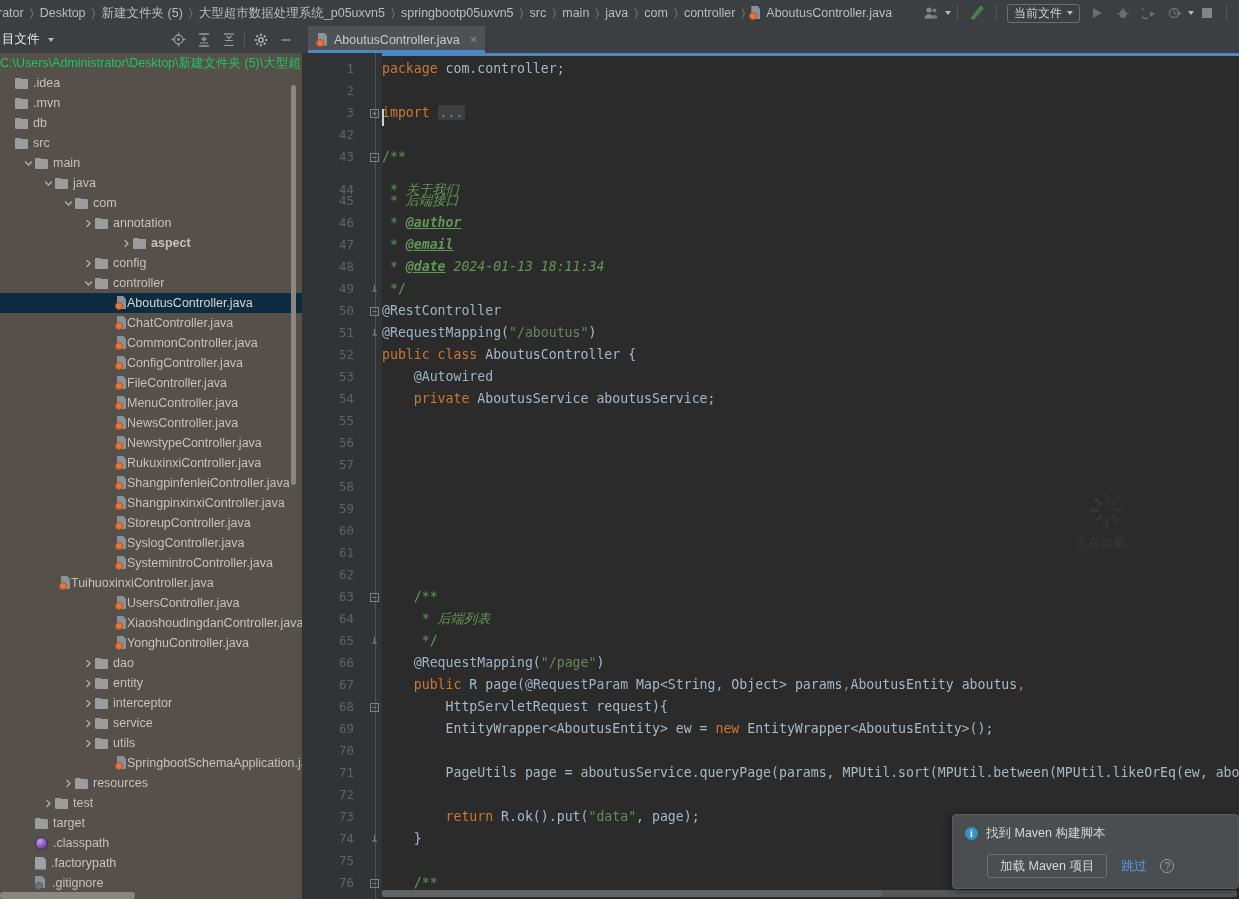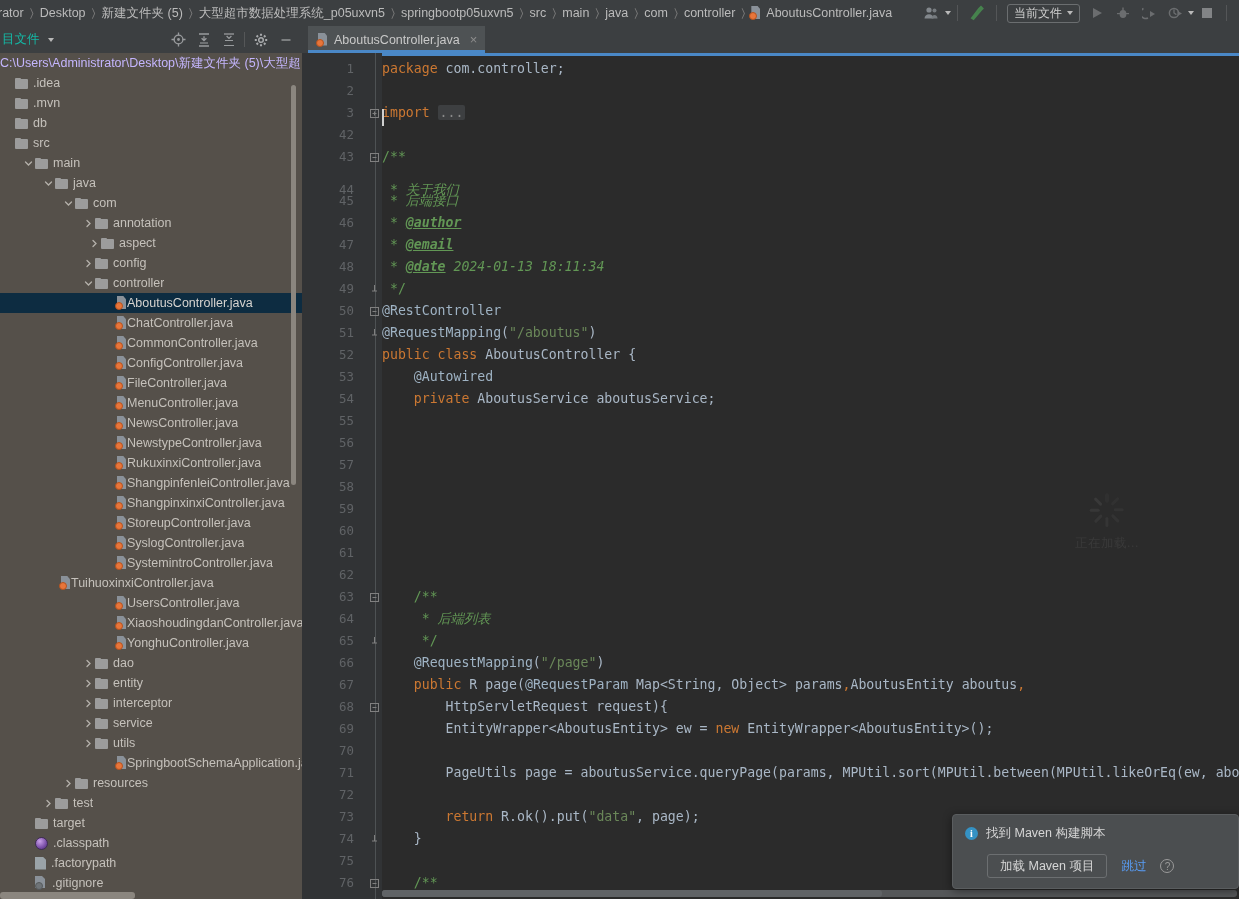--- a/index.html
+++ b/index.html
@@ -44,32 +44,32 @@
     display:flex; align-items:center; gap:5px; padding:0 6px; margin:0 4px;
     color:#cfcfcf; font-size:12px; white-space:nowrap;
   }
   .caret-d{ width:0;height:0;border-left:3.5px solid transparent;border-right:3.5px solid transparent;border-top:4px solid #b9b9b9; }
 
   
   .panelhdr{
     position:absolute; left:0; top:26px; width:302px; height:27px;
     background:#3c3f41; display:flex; align-items:center;
   }
-  .panelhdr .title{ color:#14b8a6; font-size:12.5px; padding-left:2px; white-space:nowrap; }
+  .panelhdr .title{ color:#e5e5e5; font-size:12.5px; padding-left:2px; white-space:nowrap; }
   .panelhdr .tools{ margin-left:auto; display:flex; align-items:center; padding-right:4px; }
   .pi{ width:25px; height:25px; display:flex; align-items:center; justify-content:center; opacity:.8;}
   .pdiv{ width:1px;height:15px;background:#555758;margin:0 3px; }
 
   
   .sidebar{
     position:absolute; left:0; top:53px; width:302px; height:846px;
     background:#55504a; overflow:hidden;
   }
   .pathline{
-    color:#c4b5fd; font-size:12.5px; height:20px; line-height:20px;
+    color:#22c55e; font-size:12.5px; height:20px; line-height:20px;
     white-space:nowrap; padding-left:0px; overflow:hidden;
   }
   .row{
     height:20px; display:flex; align-items:center; white-space:nowrap;
     font-size:12.5px; color:#c5c1bb; position:relative;
   }
   .row.sel{ background:#0d2c41; color:#d7d4d0; }
   .arrow{ width:12px; height:12px; flex:0 0 auto; display:flex;align-items:center;justify-content:center; margin-right:1px;}
   .arrow svg{ display:block; }
   .folder{
@@ -387,21 +387,21 @@
         </div>
         <div class="row" style="padding-left: 82px;">
           <span class="arrow">
             <svg width="9" height="9" viewBox="0 0 9 9">
               <path d="M3 1.5L6 4.5L3 7.5" fill="none" stroke="#b5b1ab" stroke-width="1.3" stroke-linecap="round"></path>
             </svg>
           </span>
           <span class="folder"></span>
           <span class="lbl">annotation</span>
         </div>
-        <div class="row" style="padding-left: 88px;">
+        <div class="row" style="padding-left: 120px; font-weight: bold;">
           <span class="arrow">
             <svg width="9" height="9" viewBox="0 0 9 9">
               <path d="M3 1.5L6 4.5L3 7.5" fill="none" stroke="#b5b1ab" stroke-width="1.3" stroke-linecap="round"></path>
             </svg>
           </span>
           <span class="folder"></span>
           <span class="lbl">aspect</span>
         </div>
         <div class="row" style="padding-left: 82px;">
           <span class="arrow">

